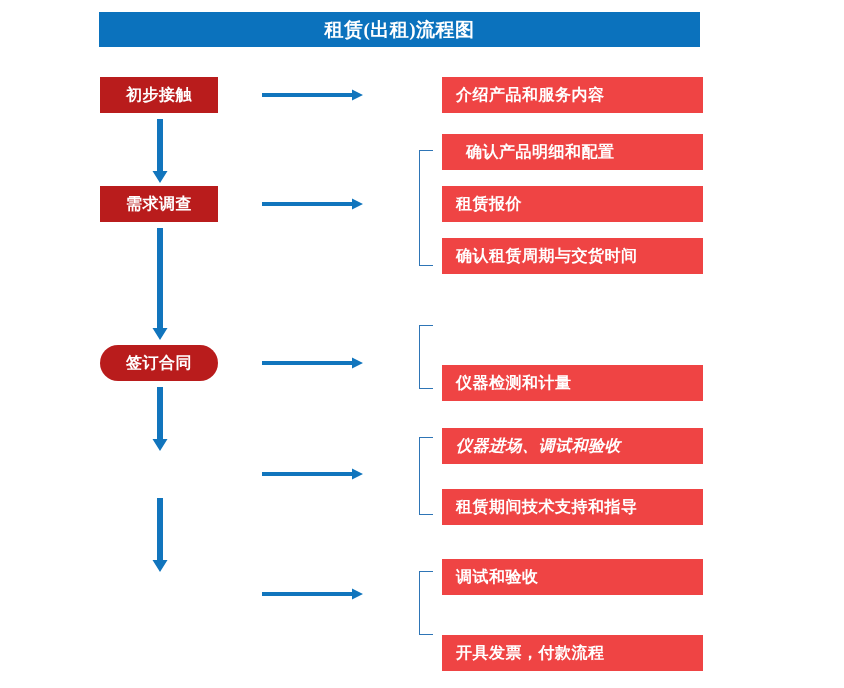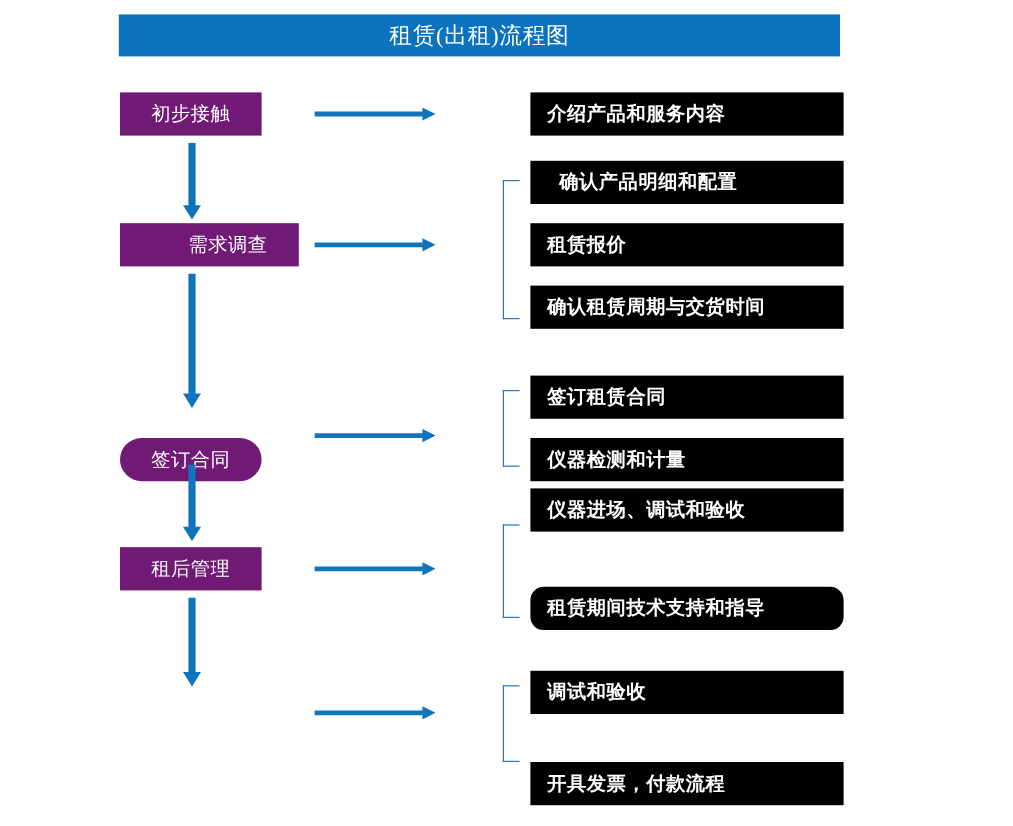--- a/index.html
+++ b/index.html
@@ -24,43 +24,43 @@
     left: 99px;
     top: 12px;
     width: 601px;
     height: 35px;
     background: #0b72bd;
     color: #ffffff;
     display: flex;
     align-items: center;
     justify-content: center;
     font-size: 19px;
-    font-weight: normal;
+    font-weight: bold;
     letter-spacing: 0.5px;
   }
   .stage-box {
     position: absolute;
     left: 100px;
     width: 118px;
     height: 36px;
-    background: #701a75;
+    background: #b91c1c;
     color: #ffffff;
     display: flex;
     align-items: center;
     justify-content: center;
     font-size: 16px;
-    font-weight: normal;
+    font-weight: bold;
     letter-spacing: 0.5px;
   }
   .detail-box {
     position: absolute;
     left: 442px;
     width: 261px;
     height: 36px;
-    background: #000000;
+    background: #ef4444;
     color: #ffffff;
     display: flex;
     align-items: center;
     font-size: 16px;
     font-weight: bold;
     padding-left: 14px;
     box-sizing: border-box;
     letter-spacing: 0.5px;
   }
   .h-arrow {
@@ -95,52 +95,50 @@
   <div class="stage-box" style="top:77px;">初步接触</div>
   <svg class="h-arrow" style="top:95px;" viewBox="0 0 101 14">
     <path d="M0 5 L90 5 L90 1.5 L101 7 L90 12.5 L90 9 L0 9 Z" fill="#1175bd"></path>
   </svg>
   <div class="detail-box" style="top:77px;">介绍产品和服务内容</div>
 
   <svg class="v-arrow" style="top:119px; height:64px;" viewBox="0 0 20 64">
     <path d="M7 0 L13 0 L13 52 L17.5 52 L10 64 L2.5 52 L7 52 Z" fill="#1175bd"></path>
   </svg>
 
-  <div class="stage-box" style="top:186px;padding-left:31px;">需求调查</div>
+  <div class="stage-box" style="top:186px;">需求调查</div>
   <svg class="h-arrow" style="top:204px;" viewBox="0 0 101 14">
     <path d="M0 5 L90 5 L90 1.5 L101 7 L90 12.5 L90 9 L0 9 Z" fill="#1175bd"></path>
   </svg>
   <div class="bracket" style="top:150px; height:116px;"></div>
   <div class="detail-box" style="top:134px;padding-left:24px;">确认产品明细和配置</div>
   <div class="detail-box" style="top:186px;">租赁报价</div>
   <div class="detail-box" style="top:238px;">确认租赁周期与交货时间</div>
 
   <svg class="v-arrow" style="top:228px; height:112px;" viewBox="0 0 20 112">
     <path d="M7 0 L13 0 L13 100 L17.5 100 L10 112 L2.5 100 L7 100 Z" fill="#1175bd"></path>
   </svg>
 
-  <div class="stage-box" style="top:365px;border-radius:18px;">签订合同</div>
+  <div class="stage-box" style="top:345px;border-radius:18px;">签订合同</div>
   <svg class="h-arrow" style="top:363px;" viewBox="0 0 101 14">
     <path d="M0 5 L90 5 L90 1.5 L101 7 L90 12.5 L90 9 L0 9 Z" fill="#1175bd"></path>
   </svg>
   <div class="bracket" style="top:325px; height:64px;"></div>
-  <div class="detail-box" style="top:313px;">签订租赁合同</div>
   <div class="detail-box" style="top:365px;">仪器检测和计量</div>
 
   <svg class="v-arrow" style="top:387px; height:64px;" viewBox="0 0 20 64">
     <path d="M7 0 L13 0 L13 52 L17.5 52 L10 64 L2.5 52 L7 52 Z" fill="#1175bd"></path>
   </svg>
 
-  <div class="stage-box" style="top:456px;">租后管理</div>
   <svg class="h-arrow" style="top:474px;" viewBox="0 0 101 14">
     <path d="M0 5 L90 5 L90 1.5 L101 7 L90 12.5 L90 9 L0 9 Z" fill="#1175bd"></path>
   </svg>
   <div class="bracket" style="top:437px; height:78px;"></div>
-  <div class="detail-box" style="top:407px;">仪器进场、调试和验收</div>
-  <div class="detail-box" style="top:489px;border-radius:11px;">租赁期间技术支持和指导</div>
+  <div class="detail-box" style="top:428px;font-style:italic;">仪器进场、调试和验收</div>
+  <div class="detail-box" style="top:489px;">租赁期间技术支持和指导</div>
 
   <svg class="v-arrow" style="top:498px; height:74px;" viewBox="0 0 20 74">
     <path d="M7 0 L13 0 L13 62 L17.5 62 L10 74 L2.5 62 L7 62 Z" fill="#1175bd"></path>
   </svg>
 
   <svg class="h-arrow" style="top:594px;" viewBox="0 0 101 14">
     <path d="M0 5 L90 5 L90 1.5 L101 7 L90 12.5 L90 9 L0 9 Z" fill="#1175bd"></path>
   </svg>
   <div class="bracket" style="top:571px; height:64px;"></div>
   <div class="detail-box" style="top:559px;">调试和验收</div>

